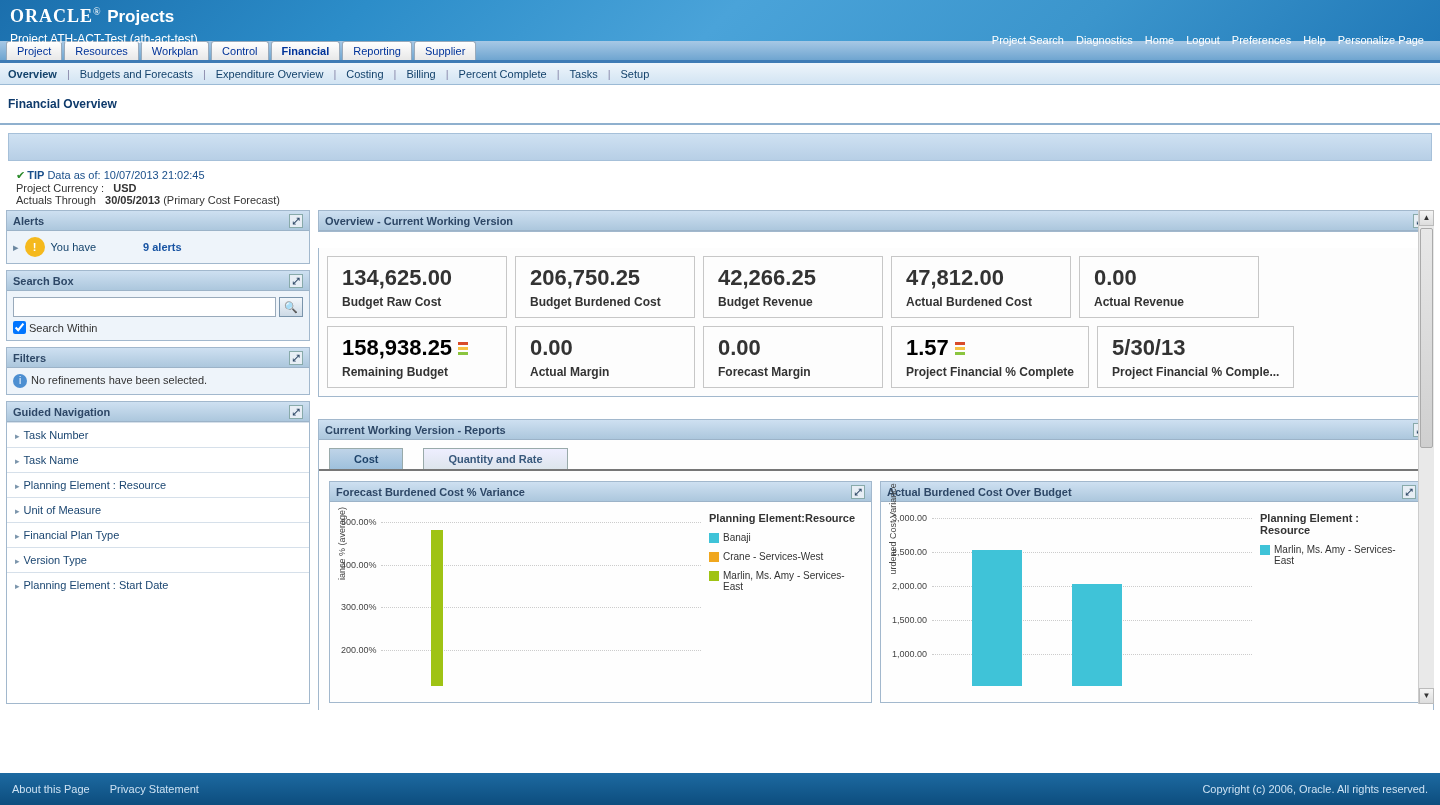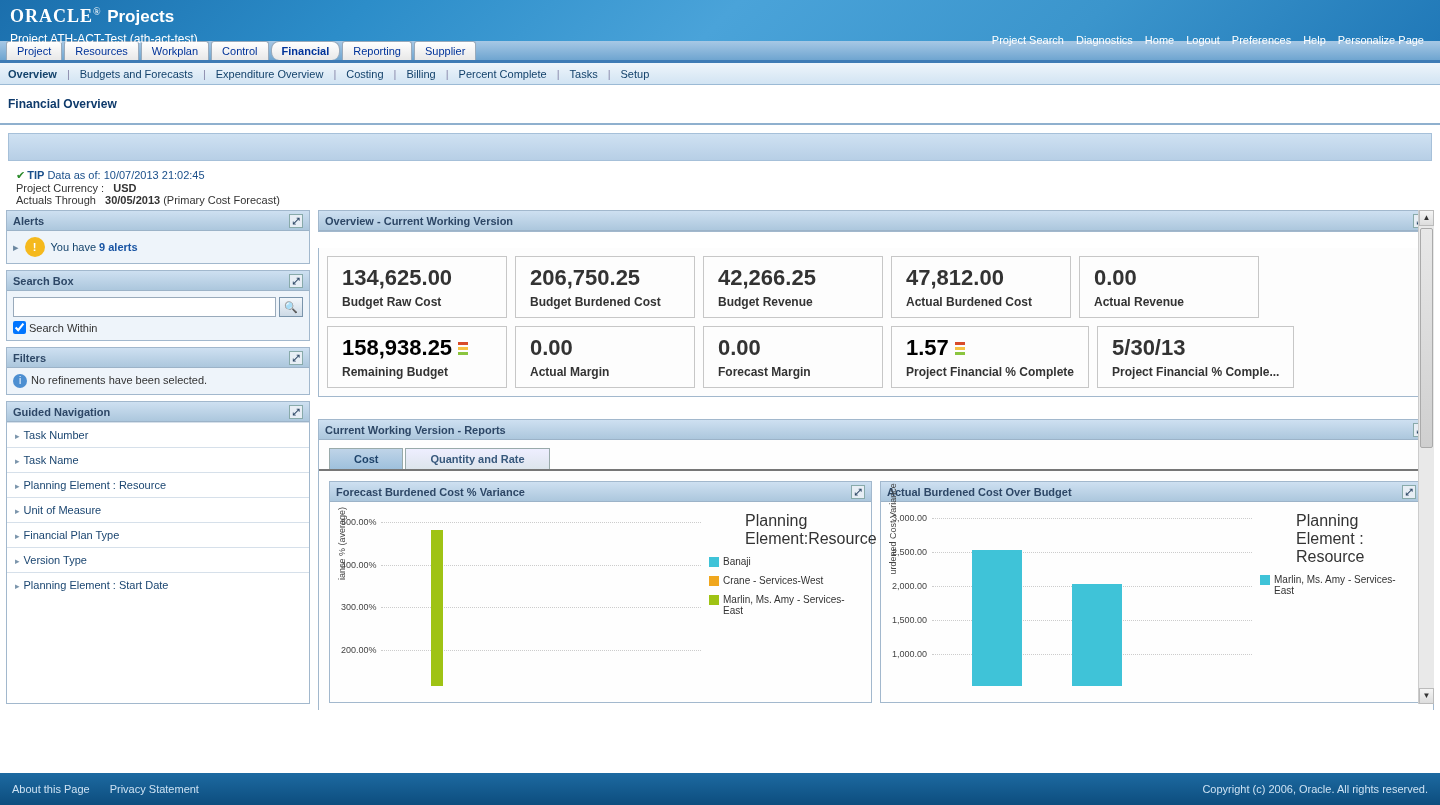--- a/index.html
+++ b/index.html
@@ -6,68 +6,68 @@
 body{font-family:Arial,Helvetica,sans-serif;font-size:11px;color:#333;background:#fff;overflow:hidden;}
 .header{background:linear-gradient(135deg,#1b6fad 0%,#2c8dc9 25%,#4aa3d9 50%,#3b95cc 75%,#2179b8 100%);height:41px;position:relative;color:#fff;}
 .logo{position:absolute;left:10px;top:6px;font-family:"Times New Roman",serif;font-size:18px;letter-spacing:1px;}
 .logo-reg{font-size:10px;vertical-align:super;}
 .logo-proj{font-family:Arial;font-size:17px;font-weight:bold;letter-spacing:0;}
 .project-name{position:absolute;left:10px;top:32px;font-size:12px;}
 .top-links{position:absolute;right:10px;top:34px;font-size:11px;}
 .top-links span{cursor:pointer;margin:0 6px;}
 .tabrow{background:linear-gradient(180deg,#a7c8e5,#6fa5d0);height:22px;border-bottom:3px solid #3e7bb5;padding-left:6px;}
 .tab{display:inline-block;background:linear-gradient(#fff,#e8e8e8);border:1px solid #9ab;border-bottom:none;border-radius:3px 3px 0 0;padding:3px 10px;margin-right:2px;font-size:11px;color:#003399;cursor:pointer;}
-.tab.active{font-weight:bold;color:#003399;border-radius:8px;}
+.tab.active{font-weight:bold;color:#003399;}
 .subnav{background:linear-gradient(#eef5fb,#d2e4f3);height:22px;border-bottom:1px solid #9bbad5;padding-left:8px;line-height:22px;font-size:11px;color:#3b5d8a;}
 .subnav span{color:#13426b;cursor:pointer;}
 .subnav .sep{color:#88a;margin:0 10px;}
 .subnav .active{font-weight:bold;}
 .page-title{font-weight:bold;font-size:12px;color:#0e3a6b;padding:12px 8px;border-bottom:2px solid #8fb0ce;}
 .spacer-band{height:28px;margin:8px 8px 4px;background:linear-gradient(#cfe1f2,#b7cfe6);border:1px solid #a6c0d9;}
 .info-block{padding:4px 16px;font-size:11px;}
 .tip{color:#1a4f8a;}
 .tip-check{color:#2a8a2a;margin-right:2px;}
 .info-block b{font-weight:bold;}
 .main{display:flex;padding:0 6px 6px;gap:8px;height:500px;}
 .left-col{width:304px;flex:none;display:flex;flex-direction:column;gap:6px;}
 .right-col{flex:1;display:flex;flex-direction:column;gap:22px;min-width:0;position:relative;}
 .panel{border:1px solid #a2b8cd;}
 .panel-hd{background:linear-gradient(#cee0f1,#acc7dd);height:20px;line-height:20px;padding:0 6px;font-size:11px;font-weight:bold;color:#2d4766;border-bottom:1px solid #9cb3c8;display:flex;align-items:center;justify-content:space-between;}
 .expand-icon{width:14px;height:14px;border:1px solid #8aa;background:#e7eef5;font-size:9px;text-align:center;line-height:12px;cursor:pointer;}
 .panel-body{background:#eef4fa;padding:6px;font-size:11px;}
 .alert-line{display:flex;align-items:center;gap:6px;color:#13426b;}
 .alert-icn{width:20px;height:20px;border-radius:50%;background:#f5b91d;display:flex;align-items:center;justify-content:center;color:#fff;font-weight:bold;}
-.alert-line a{color:#1854a3;text-decoration:none;}
+.alert-line a{color:#1854a3;text-decoration:none;margin-left:44px;}
 .search-row{display:flex;gap:3px;}
 .search-row input{flex:1;border:1px solid #9ab;height:20px;padding:0 4px;}
 .search-btn{width:24px;height:20px;border:1px solid #7a94ab;background:linear-gradient(#f3f7fb,#cddae6);cursor:pointer;display:flex;align-items:center;justify-content:center;}
 .chk-row{margin-top:4px;display:flex;align-items:center;gap:3px;}
 .info-icn{width:14px;height:14px;border-radius:50%;background:#4d8fd1;color:#fff;font-size:10px;text-align:center;line-height:14px;display:inline-block;margin-right:4px;}
 .gn-list{background:#fff;}
 .gn-item{border-top:1px solid #d6e0ea;padding:6px 8px;cursor:pointer;color:#1a4570;font-size:11px;}
 .gn-caret{color:#7a94ab;margin-right:4px;font-size:9px;}
 .metrics{display:flex;flex-wrap:wrap;gap:8px;padding:8px;background:#fdfdfd;border:1px solid #a2b8cd;border-top:none;}
 .metric{border:1px solid #c7c7c7;padding:8px 14px;min-width:150px;flex:0 0 auto;}
 .metric.big{min-width:180px;}
 .m-val{font-size:22px;font-weight:bold;color:#333;}
 .m-val.green{color:#000000;}
 .m-lbl{font-size:12px;font-weight:bold;margin-top:4px;}
 .bullet-icn{display:inline-block;width:12px;vertical-align:middle;margin-left:6px;}
 .bullet-icn span{display:block;width:10px;height:3px;margin-bottom:2px;}
 .reports{border:1px solid #a2b8cd;}
 .rtabs{padding:8px 10px 0;border-bottom:2px solid #777;background:#fefefe;}
-.rtab{display:inline-block;padding:4px 24px;border:1px solid #9aa;border-bottom:none;background:linear-gradient(#eef,#dde5ec);margin-right:2px;cursor:pointer;font-size:11px;font-weight:bold;color:#37587c;}
+.rtab{display:inline-block;padding:4px 24px;border:1px solid #9aa;border-bottom:none;background:linear-gradient(#eef,#dde5ec);margin-right:20px;cursor:pointer;font-size:11px;font-weight:bold;color:#37587c;}
 .rtab.active{background:linear-gradient(#bfd4e8,#9ec0dc);color:#1e436a;}
 .charts{display:flex;gap:8px;padding:10px;background:#fefefe;}
 .chart-panel{flex:1;border:1px solid #a2b8cd;min-width:0;}
 .chart-body{padding:10px;background:#fefefe;display:flex;height:200px;}
 .chart-plot{flex:1;position:relative;border-left:1px solid transparent;min-width:0;}
 .yaxis-lbl{position:absolute;left:-4px;top:50%;transform:rotate(-90deg) translateX(30%);transform-origin:left top;font-size:9px;color:#444;white-space:nowrap;}
 .chart-legend{width:160px;font-size:10px;padding-left:8px;}
-.lg-title{font-weight:normal;margin-bottom:8px;font-size:16px;margin-left:36px;}
+.lg-title{font-weight:bold;margin-bottom:8px;font-size:11px;}
 .lg-item{display:flex;align-items:flex-start;gap:4px;margin-bottom:8px;}
 .lg-sw{width:10px;height:10px;flex:none;margin-top:1px;}
 .scrollbar{position:absolute;right:0;top:0;width:16px;height:100%;background:#e9e9e9;border-left:1px solid #ccc;}
 .scroll-btn{height:16px;background:linear-gradient(#f5f5f5,#ddd);border:1px solid #bbb;font-size:8px;text-align:center;line-height:14px;cursor:pointer;}
 .scroll-thumb{position:absolute;top:18px;left:1px;right:1px;height:220px;background:linear-gradient(#e8e8e8,#cfcfcf);border:1px solid #aaa;border-radius:2px;}
 .footer{position:fixed;bottom:0;left:0;right:0;height:32px;background:linear-gradient(#1d6aa1,#0d4d7e);color:#cde2f3;padding:0 12px;display:flex;align-items:center;justify-content:space-between;font-size:11px;}
 .footer a{color:#cde2f3;text-decoration:none;margin-right:20px;}
 .grid-line{position:absolute;left:40px;right:0;border-top:1px dotted #ccc;}
 .tick{position:absolute;left:0;font-size:9px;color:#444;transform:translateY(-50%);}
 .bar{position:absolute;bottom:0;width:12px;}

